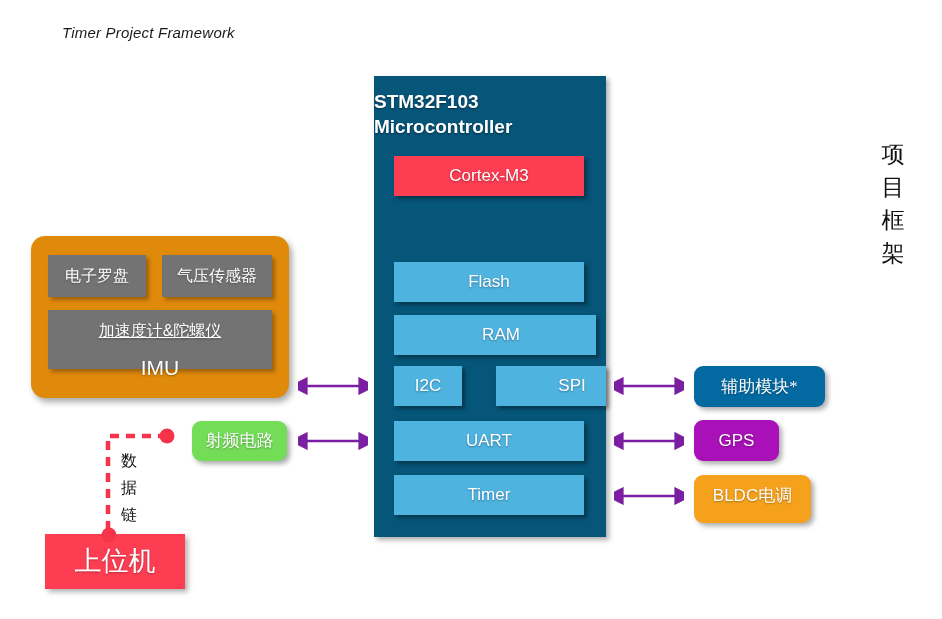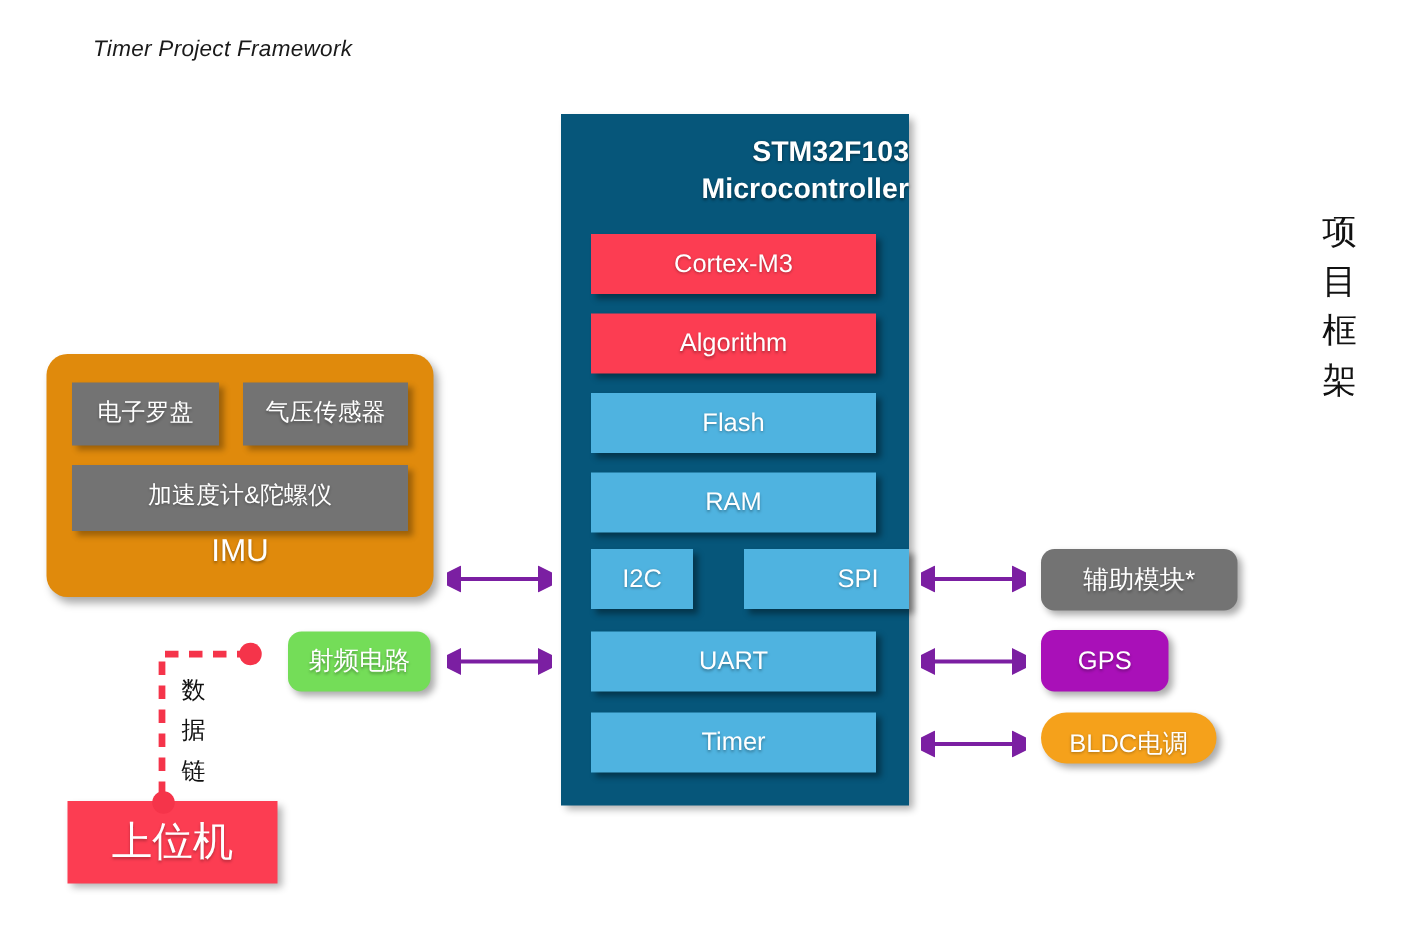--- a/index.html
+++ b/index.html
@@ -49,21 +49,21 @@
     width: 232px;
     height: 461px;
     background: #06567A;
     box-shadow: 3px 3px 5px rgba(0,0,0,0.32);
   }
   #mcu-title {
     position: absolute;
     left: 0;
     top: 13px;
     width: 232px;
-    text-align: right;
+    text-align: left;
     color: #ffffff;
     font-size: 19px;
     font-weight: bold;
     line-height: 25px;
     text-shadow: 0 1px 2px rgba(0,0,0,0.45);
   }
   .mcu-block {
     position: absolute;
     height: 40px;
     line-height: 40px;
@@ -92,21 +92,21 @@
     position: absolute;
     background: #737373;
     color: #ffffff;
     font-size: 16px;
     text-align: center;
     box-shadow: 3px 3px 4px rgba(0,0,0,0.30);
     text-shadow: 0 1px 2px rgba(0,0,0,0.30);
   }
   #imu-compass { left: 17px; top: 19px; width: 98px; height: 42px; line-height: 42px; }
   #imu-baro    { left: 131px; top: 19px; width: 110px; height: 42px; line-height: 42px; }
-  #imu-accgyro { left: 17px; top: 74px; width: 224px; height: 44px; line-height: 42px; }
+  #imu-accgyro { left: 17px; top: 74px; width: 224px; height: 59px; line-height: 42px; text-decoration: underline; }
   #imu-label {
     position: absolute;
     left: 0; top: 120px;
     width: 258px;
     text-align: center;
     color: #ffffff;
     font-size: 21px;
     text-shadow: 0 1px 2px rgba(0,0,0,0.35);
   }
 
@@ -114,23 +114,23 @@
   .node {
     position: absolute;
     color: #ffffff;
     text-align: center;
     font-size: 17px;
     border-radius: 9px;
     box-shadow: 3px 3px 5px rgba(0,0,0,0.33);
     text-shadow: 0 1px 2px rgba(0,0,0,0.32);
   }
   #node-rf      { left: 192px; top: 421px; width: 95px;  height: 40px; line-height: 40px; background: #74DD58; }
-  #node-aux     { left: 694px; top: 366px; width: 131px; height: 41px; line-height: 41px; background: #737373; }
+  #node-aux     { left: 694px; top: 366px; width: 131px; height: 41px; line-height: 41px; background: #0369a1; font-family: Liberation Serif, serif; }
   #node-gps     { left: 694px; top: 420px; width: 85px;  height: 41px; line-height: 41px; background: #A910B8; }
-  #node-bldc    { left: 694px; top: 475px; width: 117px; height: 34px; line-height: 41px; background: #F5A11B; border-radius: 19px; }
+  #node-bldc    { left: 694px; top: 475px; width: 117px; height: 48px; line-height: 41px; background: #F5A11B; }
 
   #node-host {
     position: absolute;
     left: 45px; top: 534px;
     width: 140px; height: 55px;
     line-height: 55px;
     background: #FC3D52;
     color: #ffffff;
     font-size: 27px;
     text-align: center;
@@ -168,23 +168,22 @@
     <span>架</span>
   </div>
 
   <div class="abs" id="mcu-panel">
     <div id="mcu-title">
       <div>STM32F103</div>
       <div>Microcontroller</div>
     </div>
 
     <div class="mcu-block blk-red mcu-wide" style="top:80px;">Cortex-M3</div>
-    <div class="mcu-block blk-red mcu-wide" style="top:133px;">Algorithm</div>
     <div class="mcu-block blk-blue mcu-wide" style="top:186px;">Flash</div>
-    <div class="mcu-block blk-blue mcu-wide" style="top:239px;">RAM</div>
+    <div class="mcu-block blk-blue mcu-wide" style="top:239px;padding-left:12px;">RAM</div>
     <div class="mcu-block blk-blue mcu-half" style="top:290px;left:20px;">I2C</div>
     <div class="mcu-block blk-blue mcu-half" style="top:290px;left:122px;padding-left:42px;">SPI</div>
     <div class="mcu-block blk-blue mcu-wide" style="top:345px;">UART</div>
     <div class="mcu-block blk-blue mcu-wide" style="top:399px;">Timer</div>
   </div>
 
   <div class="abs" id="imu-group">
     <div class="imu-block" id="imu-compass">电子罗盘</div>
     <div class="imu-block" id="imu-baro">气压传感器</div>
     <div class="imu-block" id="imu-accgyro">加速度计&amp;陀螺仪</div>

